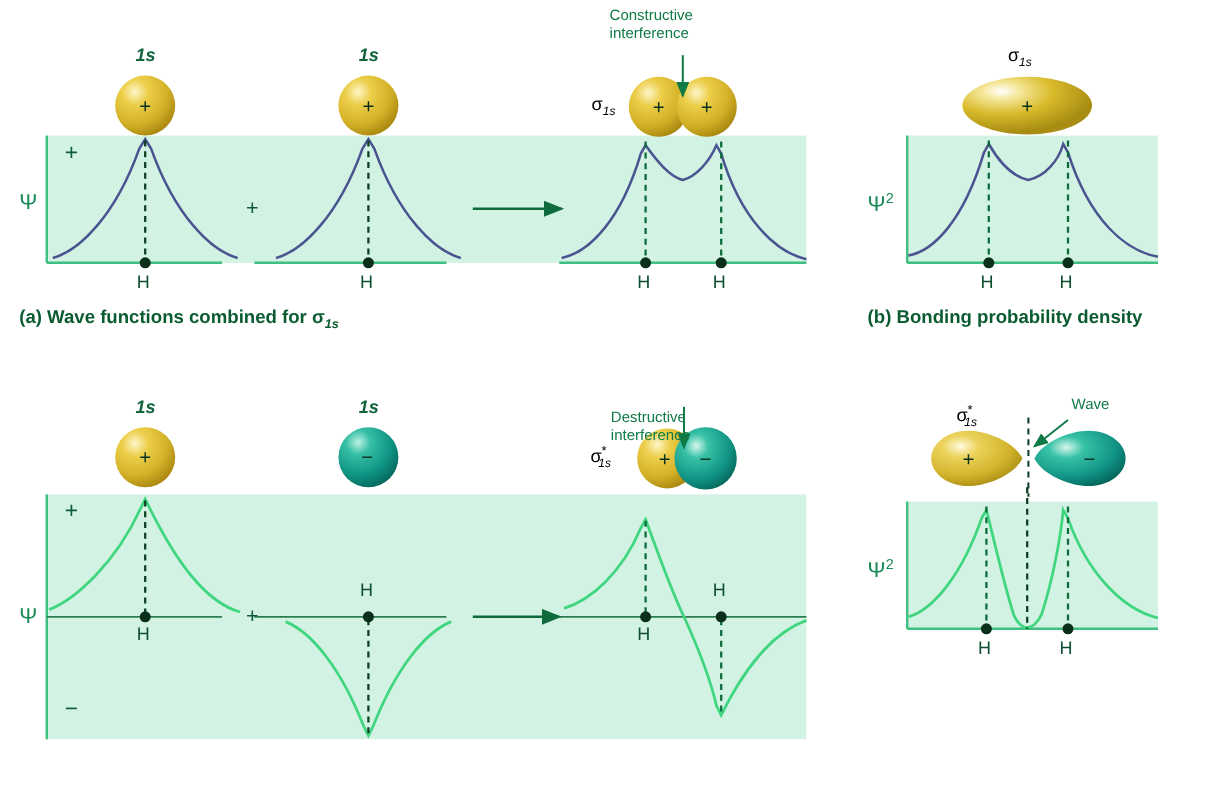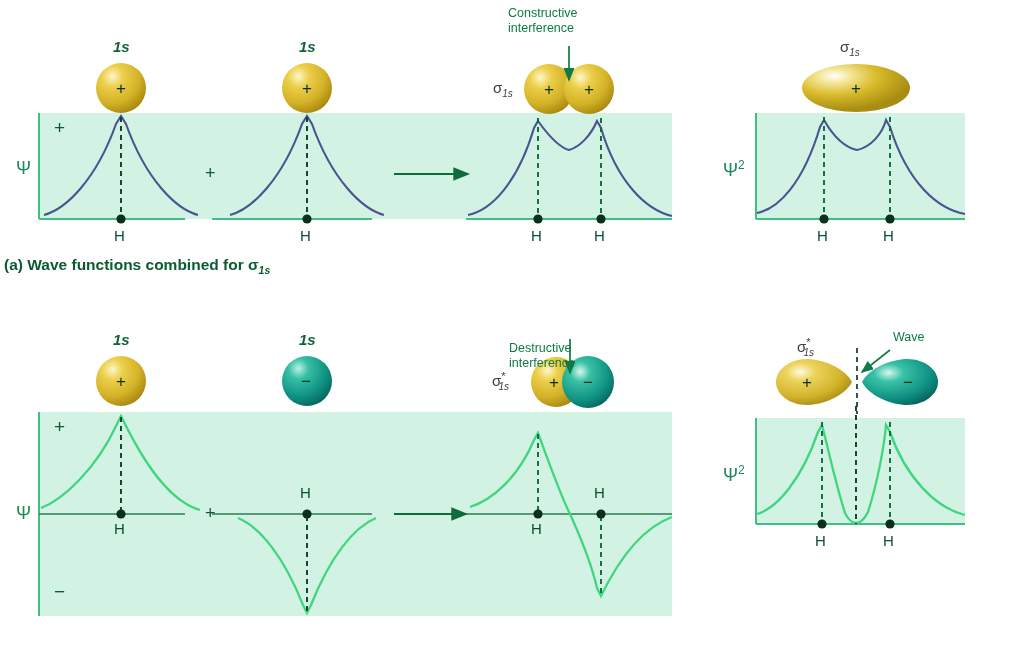--- a/index.html
+++ b/index.html
@@ -10,21 +10,21 @@
   }
   .stage{position:absolute;left:0;top:0;width:1024px;height:658px;}
   svg.layer{position:absolute;left:0;top:0;width:1024px;height:658px;}
   .txt{position:absolute;color:#0b6b3a;white-space:nowrap;}
   .lbl-1s{font-size:15px;font-weight:600;font-style:italic;color:#10633a;}
   .lbl-psi{font-size:18px;color:#1a8a56;}
   .lbl-psi sup{font-size:12px;}
   .lbl-H{font-size:15px;color:#0d4f2e;font-weight:400;}
   .lbl-sign{font-size:19px;color:#0d5c38;}
   .lbl-plus-op{font-size:18px;color:#0d5c38;}
-  .lbl-sigma{font-size:15px;color:#404040;}
+  .lbl-sigma{font-size:15px;color:#000000;}
   .lbl-sigma sub{font-size:10px;font-style:italic;}
   .lbl-sigma sup{font-size:11px;}
   .lbl-note{font-size:12.5px;color:#0f7a46;text-align:left;line-height:1.18;}
   .caption{font-size:15.5px;font-weight:bold;color:#0a5c30;}
   .caption sub{font-size:10.5px;font-style:italic;}
   .caption sup{font-size:11px;}
   .orb-sign{
     position:absolute;font-size:17px;color:#07301c;font-weight:500;
     pointer-events:none;
   }
@@ -206,34 +206,35 @@
 
   <div class="txt lbl-psi" style="left:16px;top:158px;">Ψ</div>
   <div class="txt lbl-sign" style="left:54px;top:117px;">+</div>
   <div class="txt lbl-plus-op" style="left:205px;top:163px;">+</div>
 
   <div class="txt lbl-H" style="left:114px;top:227px;">H</div>
   <div class="txt lbl-H" style="left:300px;top:227px;">H</div>
   <div class="txt lbl-H" style="left:531px;top:227px;">H</div>
   <div class="txt lbl-H" style="left:594px;top:227px;">H</div>
 
-  <div class="txt caption" style="left:4px;top:256px;text-align:center;">
+  <div class="txt caption" style="left:16px;top:256px;text-align:center;">
     <span>(a) Wave functions combined for </span><span>σ</span><sub>1s</sub>
   </div>
 
   <div class="txt lbl-sigma" style="left:840px;top:38px;">
     <span>σ</span><sub>1s</sub>
   </div>
   <div class="orb-sign" style="left:851px;top:79px;">+</div>
 
   <div class="txt lbl-psi" style="left:723px;top:158px;">Ψ<sup>2</sup></div>
 
   <div class="txt lbl-H" style="left:817px;top:227px;">H</div>
   <div class="txt lbl-H" style="left:883px;top:227px;">H</div>
 
+  <div class="txt caption" style="left:723px;top:256px;">(b) Bonding probability density</div>
 
   <div class="txt lbl-1s" style="left:113px;top:331px;">1s</div>
   <div class="txt lbl-1s" style="left:299px;top:331px;">1s</div>
 
   <div class="orb-sign" style="left:116px;top:372px;">+</div>
   <div class="orb-sign" style="left:301px;top:372px;">−</div>
   <div class="orb-sign" style="left:549px;top:373px;">+</div>
   <div class="orb-sign" style="left:583px;top:373px;">−</div>
 
   <div class="txt lbl-note" style="left:509px;top:311px;width:122px;margin-top:30px;">

